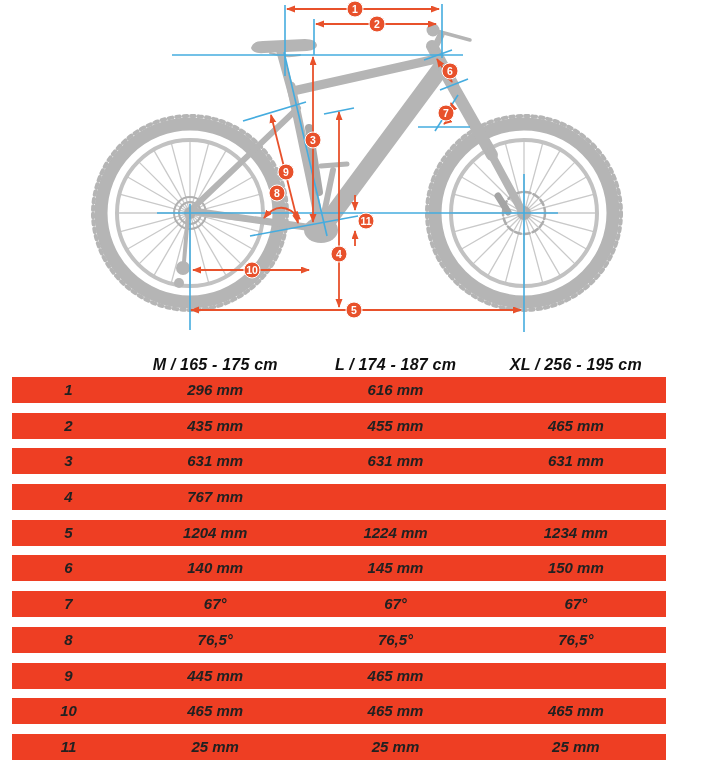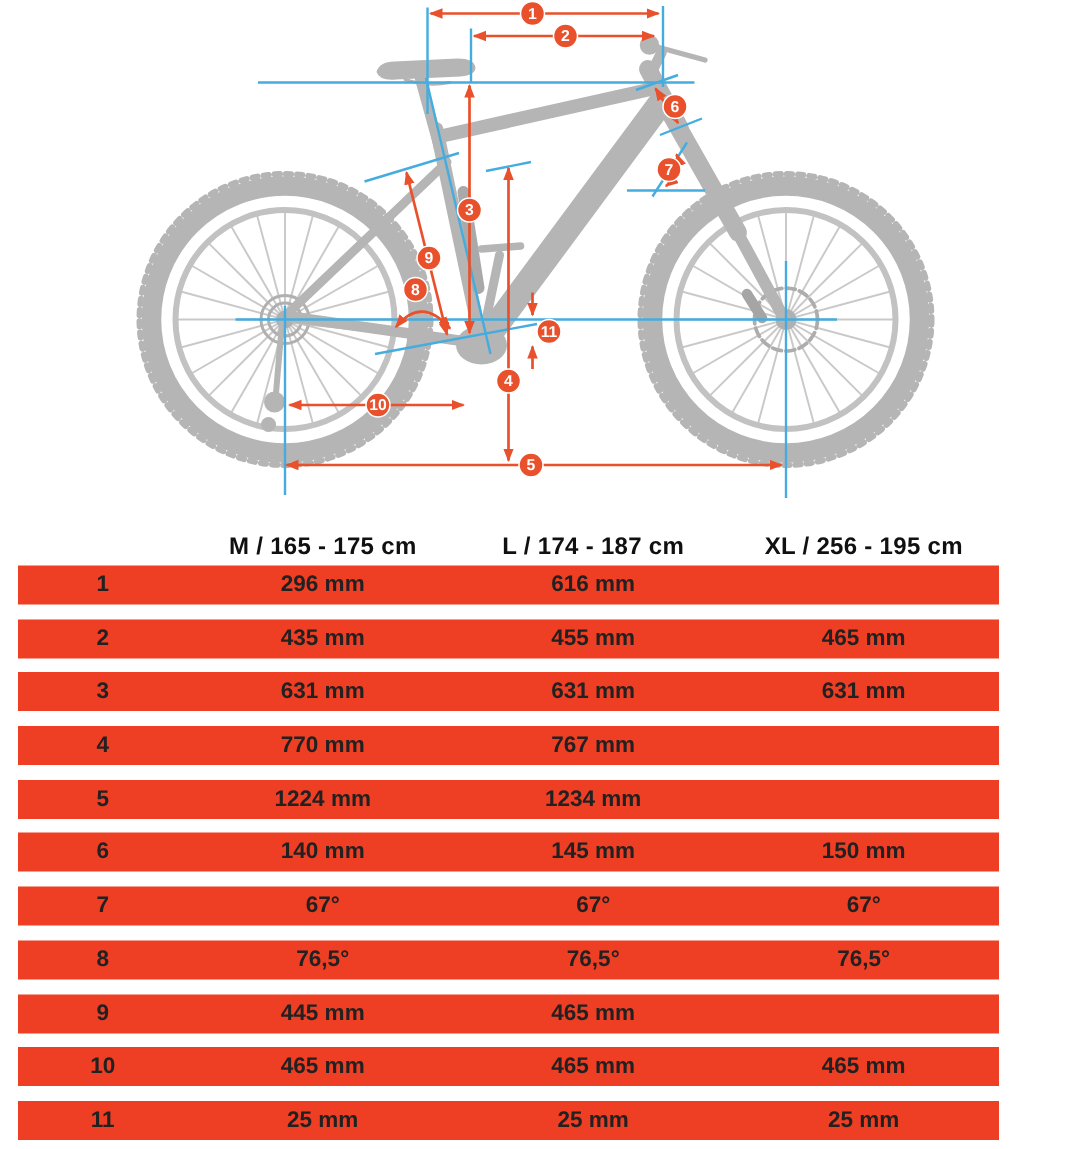--- a/index.html
+++ b/index.html
@@ -1,19 +1,19 @@
 <!DOCTYPE html>
 <html><head>
 <meta charset="utf-8">
 <style>
   html,body{margin:0;padding:0;background:#fff;}
   .stage{position:relative;width:722px;height:766px;background:#fff;overflow:hidden;
          font-family:"Liberation Sans",sans-serif;}
   .diagram{position:absolute;left:0;top:0;width:722px;height:352px;}
-  .geo-table{position:absolute;left:0;top:352px;width:678px;}
+  .geo-table{position:absolute;left:0;top:352px;width:678px;font-style:italic;}
   .thead{display:grid;grid-template-columns:113px 1fr 1fr 1fr;height:22px;
          align-items:center;text-align:center;padding:0 12px;
          font-weight:bold;font-size:16px;color:#101010;letter-spacing:.2px;}
   .trow{display:grid;grid-template-columns:113px 1fr 1fr 1fr;height:26px;
         align-items:center;text-align:center;margin:9.7px 12px 0 12px;
         background:#ee3e23;font-weight:bold;font-size:15px;color:#212121;}
   .trow.first{margin-top:3px;}
   .cell{line-height:26px;}
   svg text.co{fill:#fff;font-family:"Liberation Sans",sans-serif;font-size:10.5px;font-weight:bold;}
 </style>
@@ -204,25 +204,25 @@
       <div class="cell">465 mm</div>
     </div>
     <div class="trow">
       <div class="cell">3</div>
       <div class="cell">631 mm</div>
       <div class="cell">631 mm</div>
       <div class="cell">631 mm</div>
     </div>
     <div class="trow">
       <div class="cell">4</div>
-      <div class="cell">770 mm</div>
       <div class="cell">767 mm</div>
     </div>
     <div class="trow">
       <div class="cell">5</div>
+      <div class="cell">1204 mm</div>
       <div class="cell">1224 mm</div>
       <div class="cell">1234 mm</div>
     </div>
     <div class="trow">
       <div class="cell">6</div>
       <div class="cell">140 mm</div>
       <div class="cell">145 mm</div>
       <div class="cell">150 mm</div>
     </div>
     <div class="trow">

